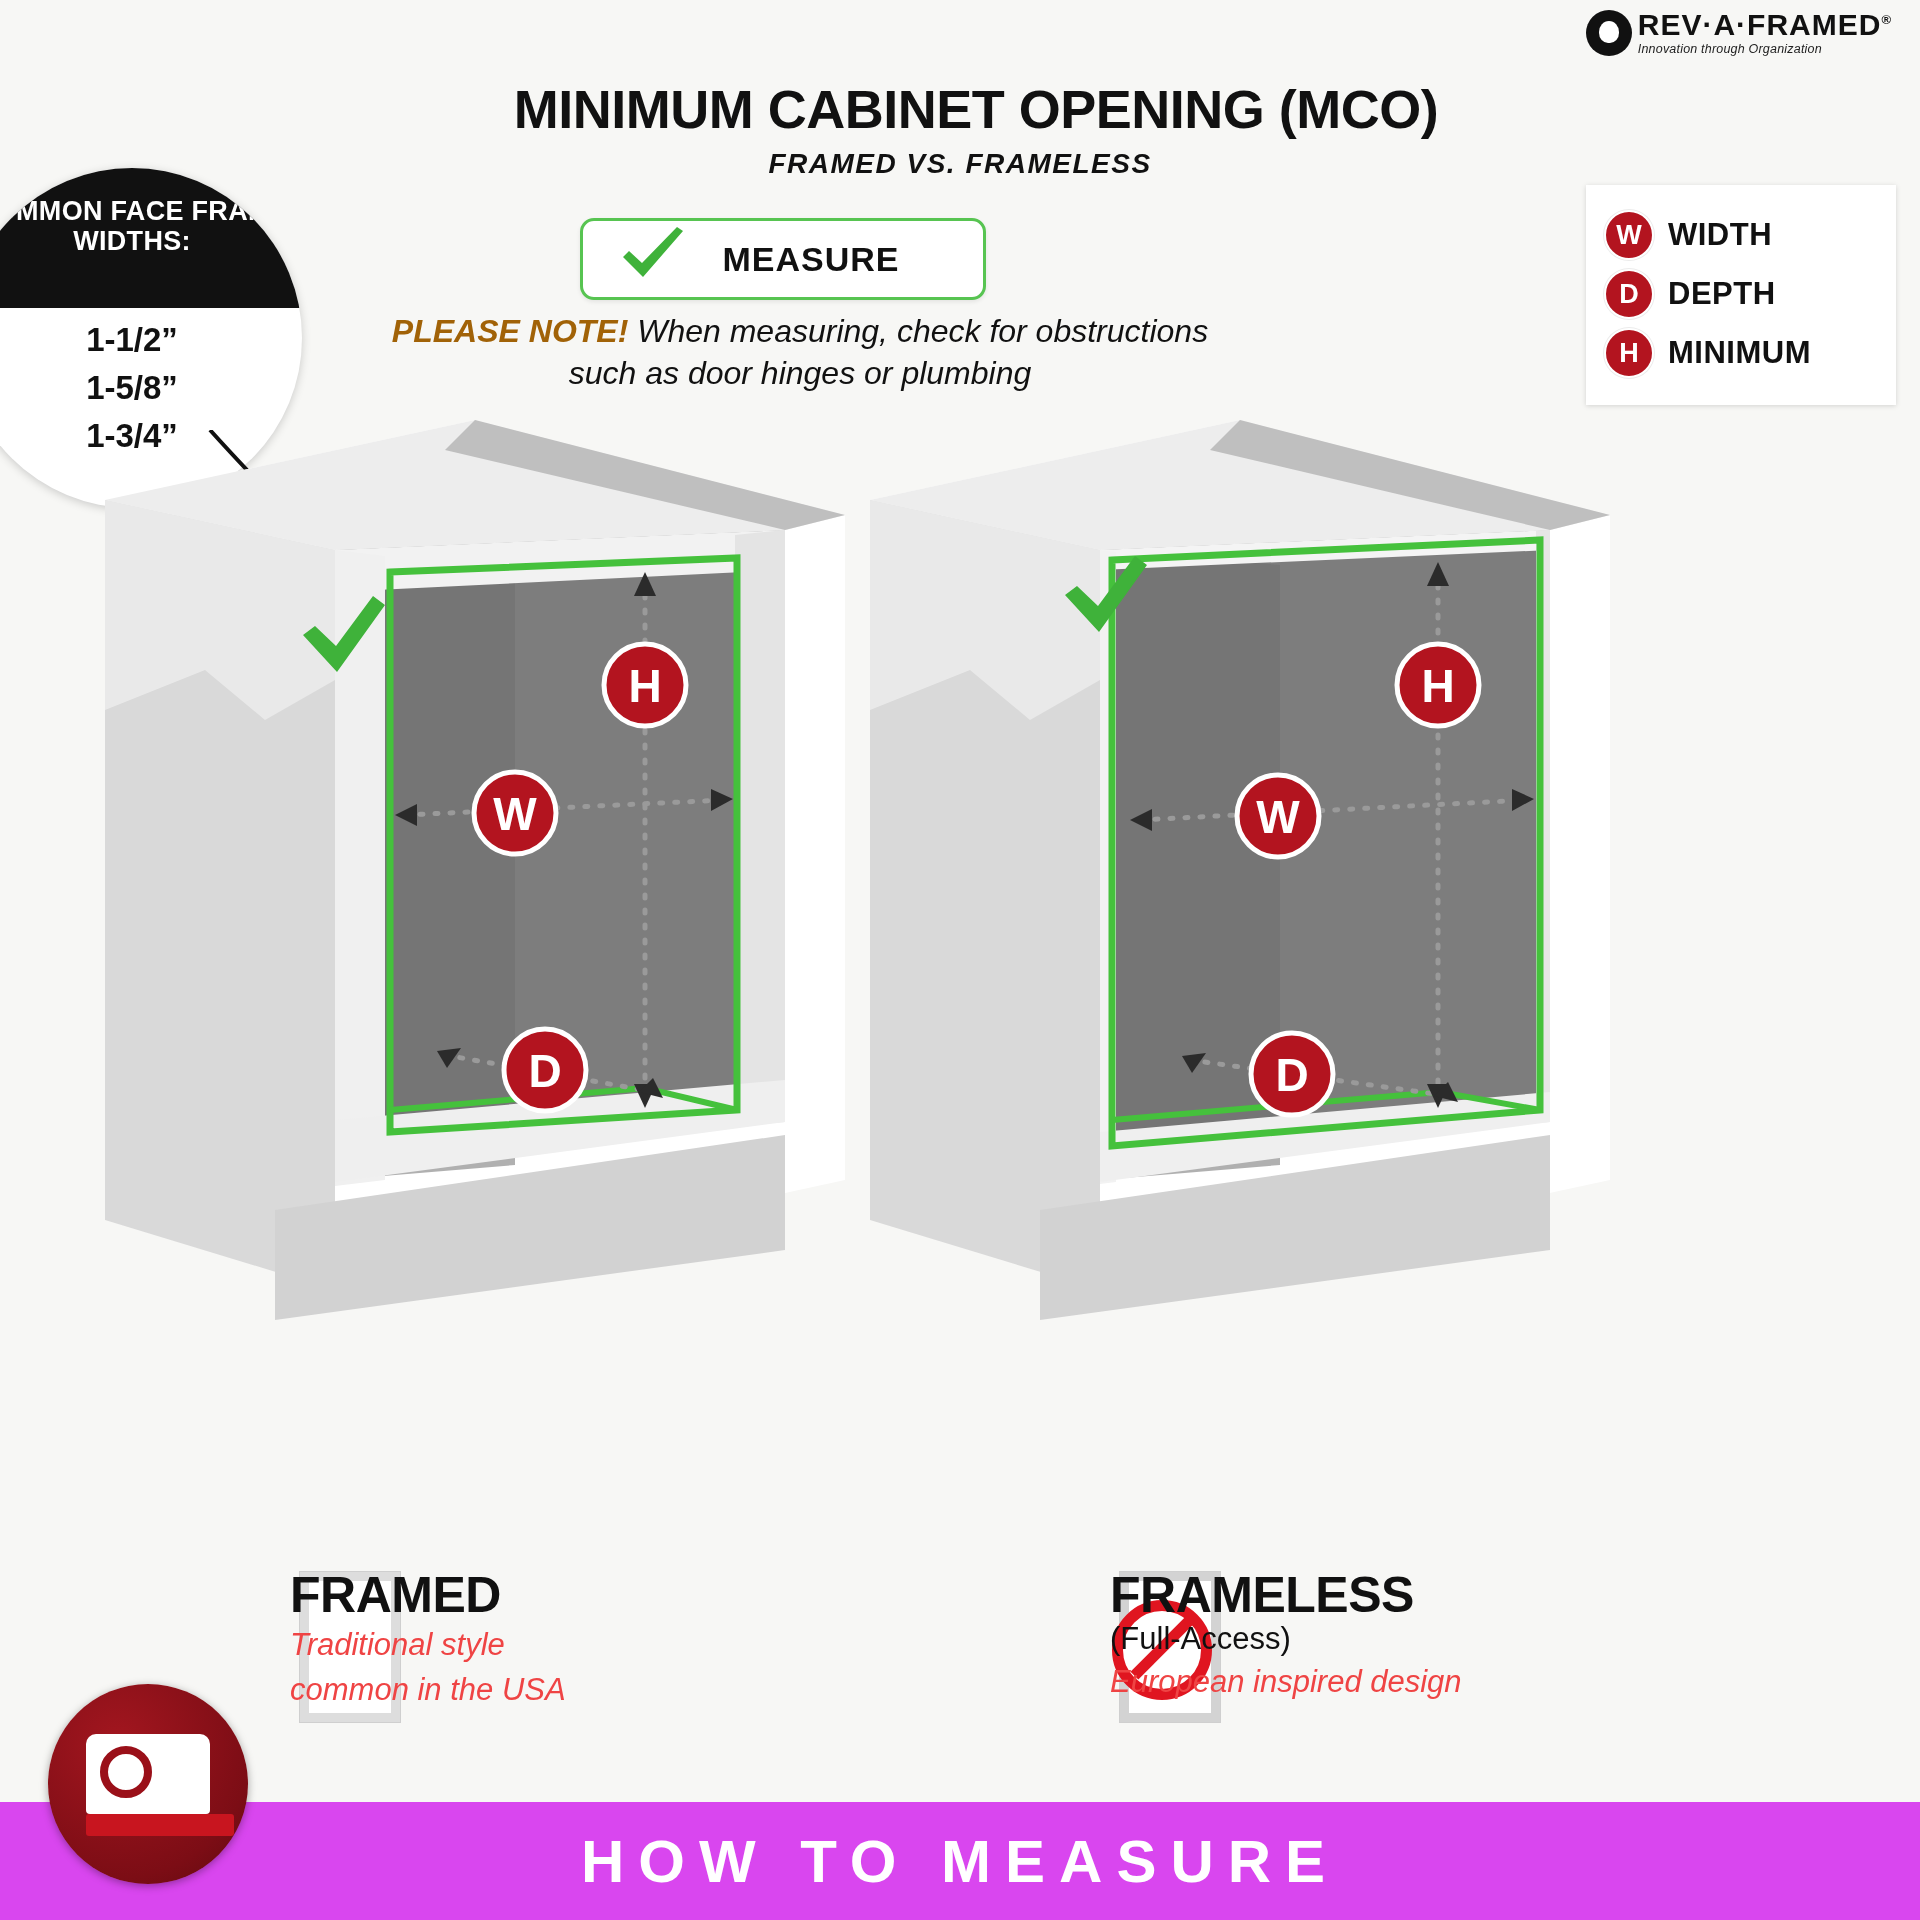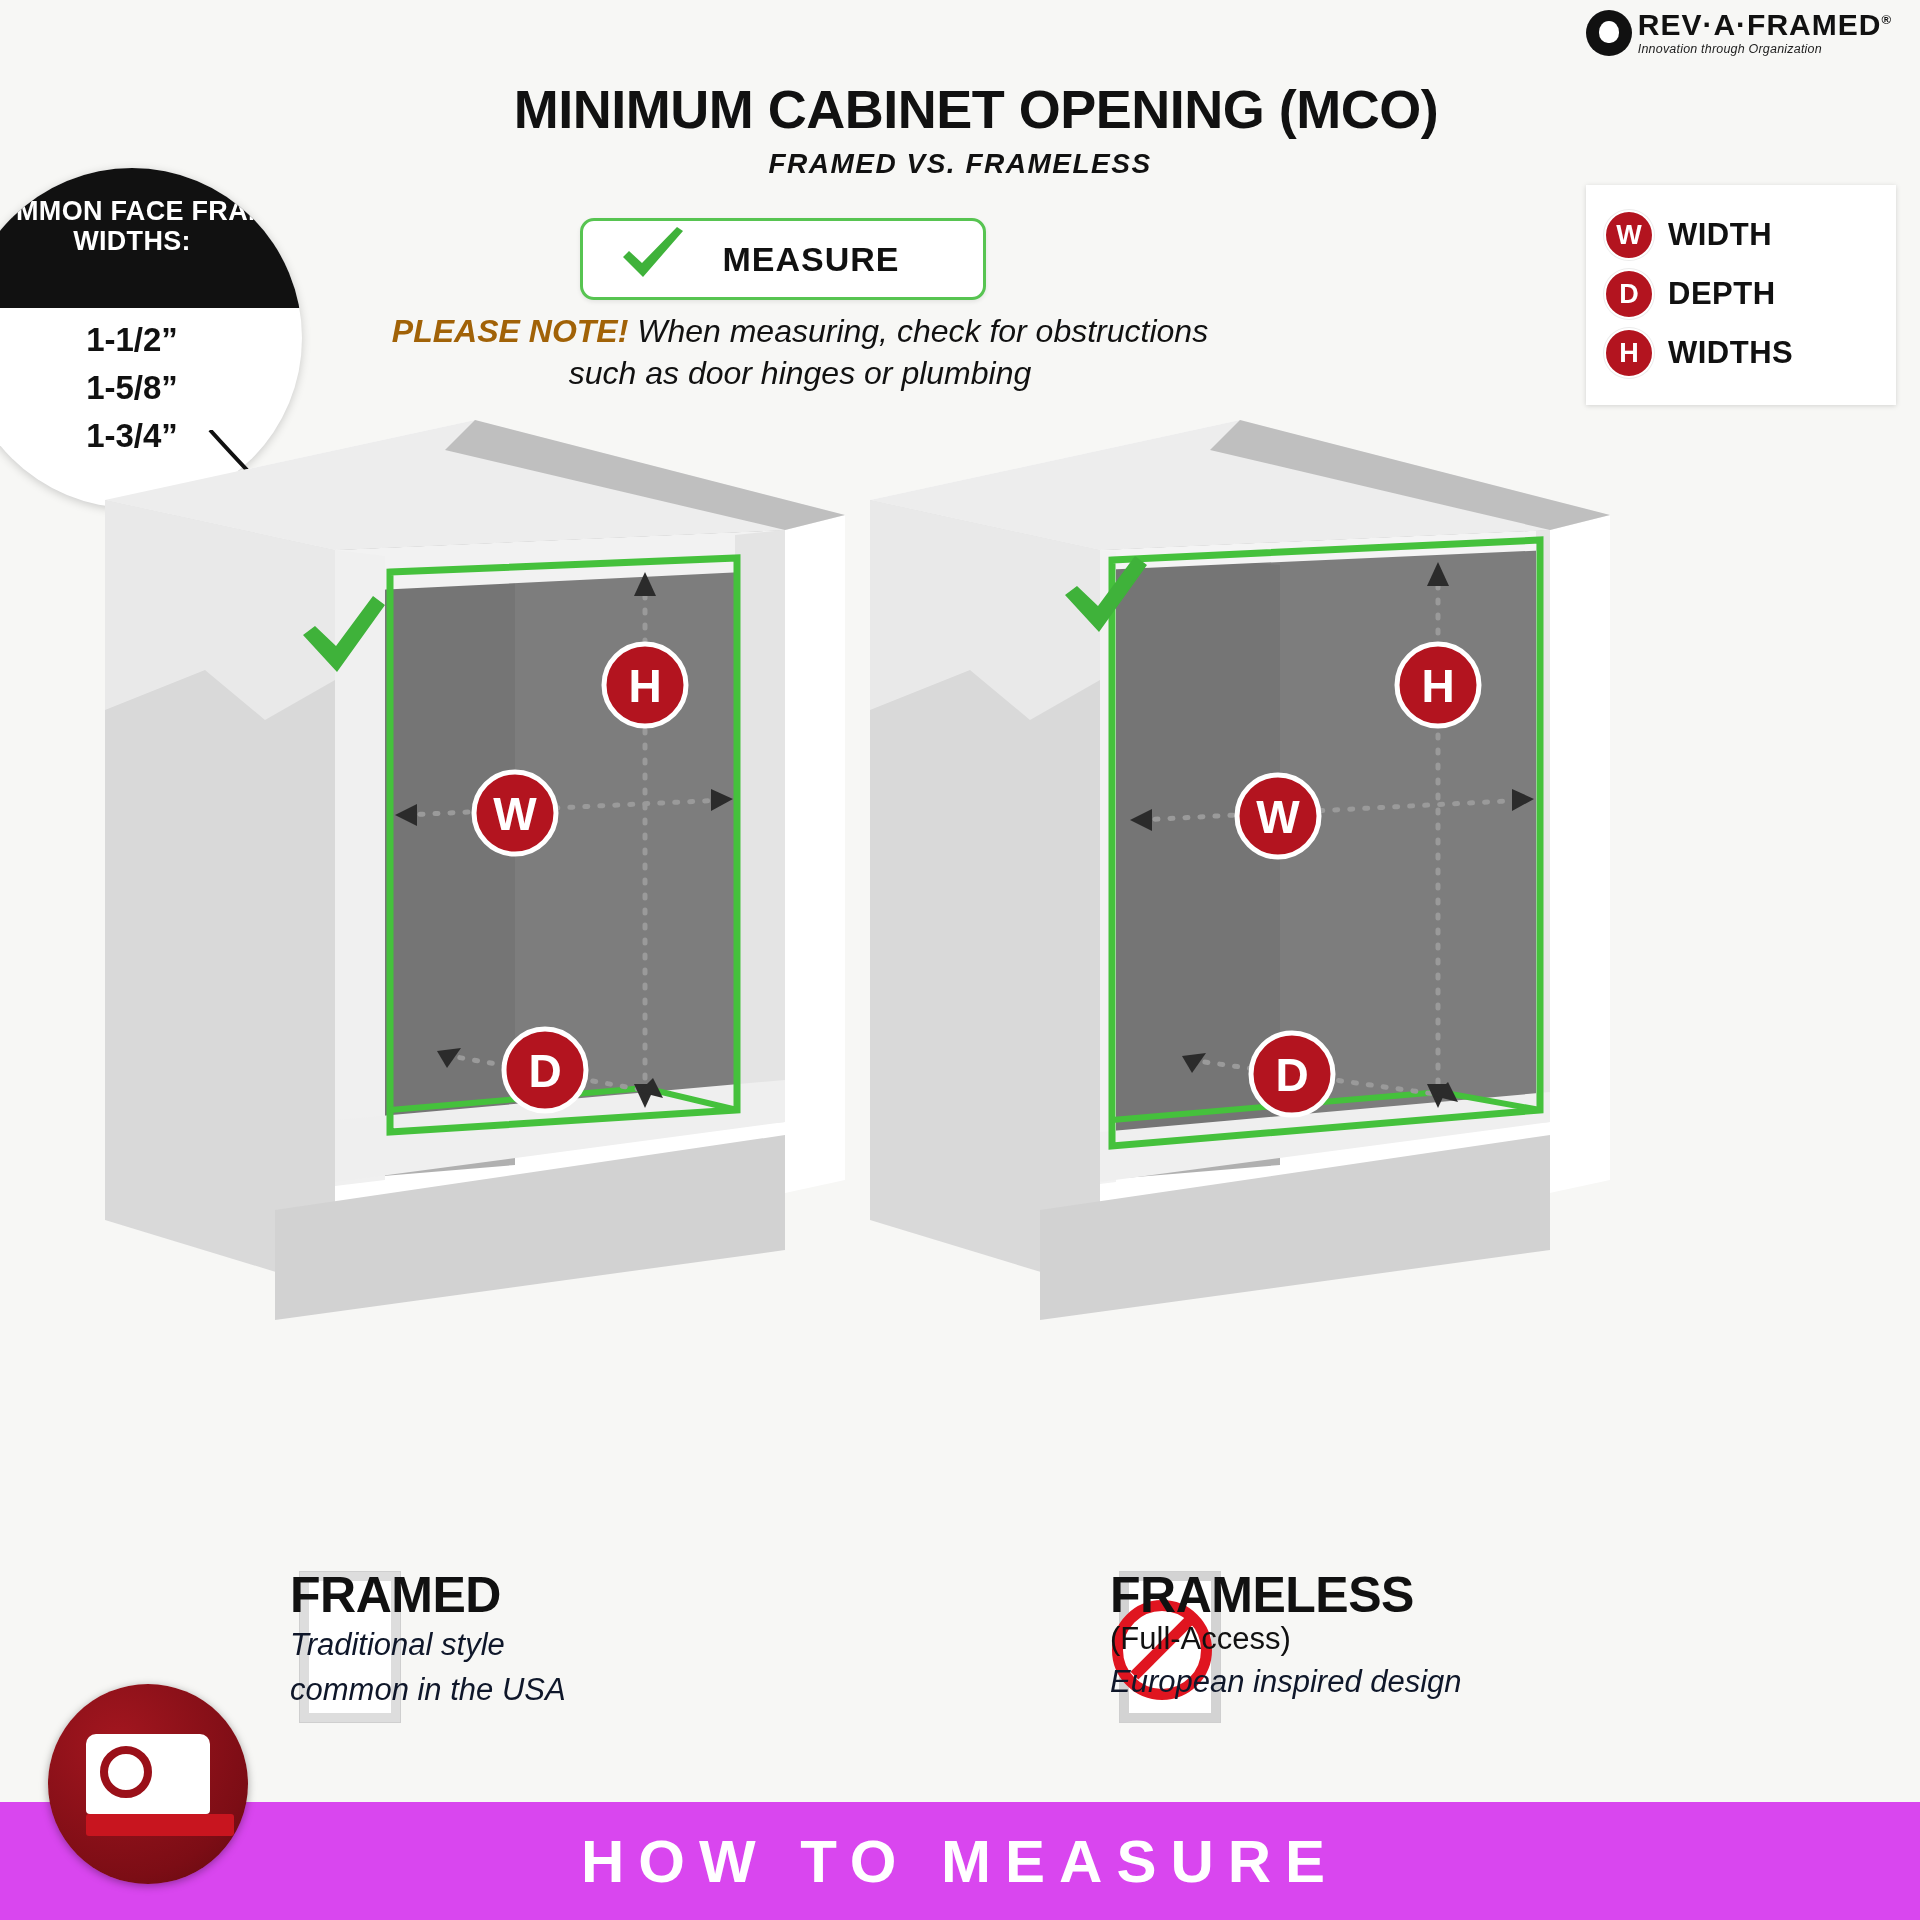--- a/index.html
+++ b/index.html
@@ -78,21 +78,21 @@
   
   .cab{position:absolute;top:420px;}
   .cab.left{left:85px;}
   .cab.right{left:850px;}
 
   
   .foot{position:absolute;top:1570px;}
   .foot.left{left:290px;}
   .foot.right{left:1110px;}
   .foot .hd{font-size:50px;font-weight:bold;color:#111;letter-spacing:-.5px;line-height:1;}
-  .foot .sub{font-size:31px;color:#0f172a;font-style:italic;line-height:1.25;margin-top:6px;}
+  .foot .sub{font-size:31px;color:#ef4444;font-style:italic;line-height:1.25;margin-top:6px;}
   .foot .sub2{font-size:31px;color:#111;line-height:1.2;}
   .swatch{position:absolute;top:1572px;width:100px;height:150px;}
   .swatch.left{left:300px;}
   .swatch.right{left:1120px;}
   .sw-framed{width:100%;height:100%;background:#fff;border:9px solid #dddddd;box-sizing:border-box;box-shadow:0 0 0 1px #cfcfcf;}
   .sw-frameless{width:100%;height:100%;background:#fff;border:9px solid #d3d3d3;box-sizing:border-box;box-shadow:0 0 0 1px #cfcfcf;}
   .ban-icon{position:absolute;left:1112px;top:1600px;width:100px;height:100px;border:11px solid #e01520;border-radius:50%;background:#fff;box-sizing:border-box;}
   .ban-icon:after{content:"";position:absolute;left:50%;top:-2px;width:11px;height:78px;background:#e01520;transform:translateX(-50%) rotate(45deg);transform-origin:center;}
 
   
@@ -143,21 +143,21 @@
     <div class="legend-row">
       <div class="badge">W</div>
       <div class="ltxt">WIDTH</div>
     </div>
     <div class="legend-row">
       <div class="badge">D</div>
       <div class="ltxt">DEPTH</div>
     </div>
     <div class="legend-row">
       <div class="badge">H</div>
-      <div class="ltxt">WIDTHS</div>
+      <div class="ltxt">MINIMUM</div>
     </div>
   </div>
 
   <div class="bubble">
     <div class="bubble-top">COMMON FACE FRAME WIDTHS:</div>
     <div class="bubble-list">
       <div>1-1/2”</div>
       <div>1-5/8”</div>
       <div>1-3/4”</div>
     </div>

